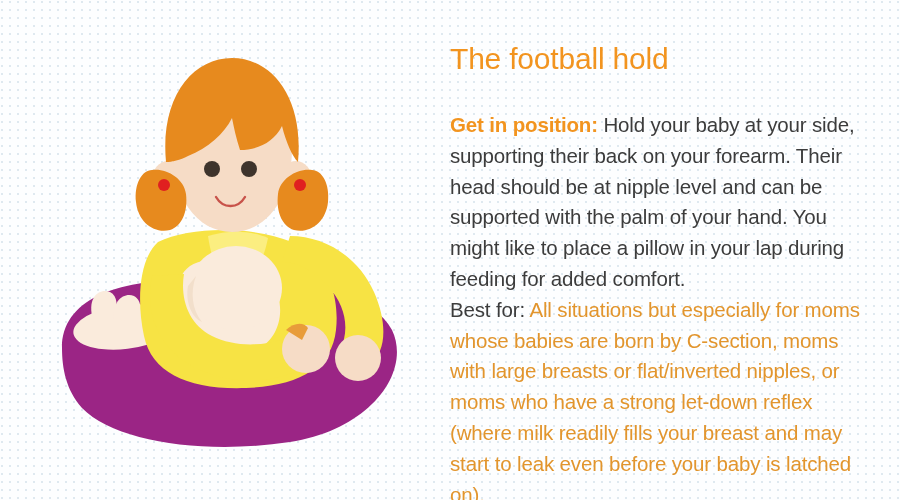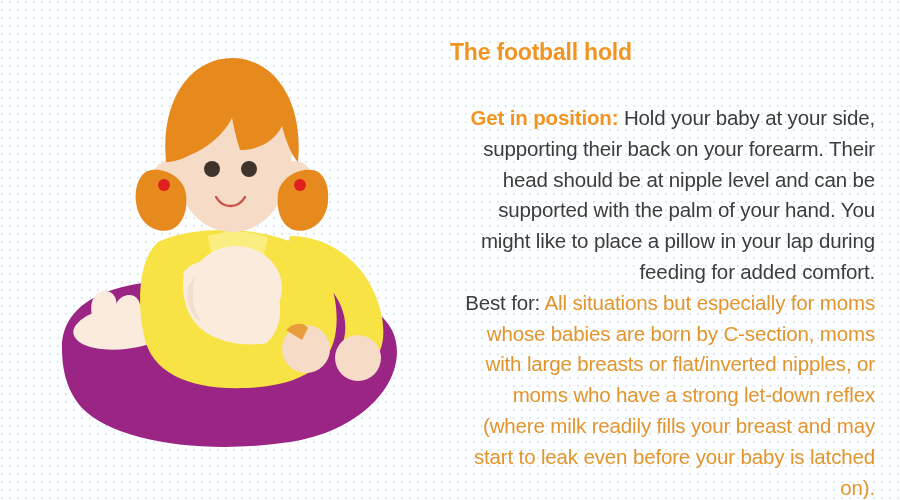--- a/index.html
+++ b/index.html
@@ -43,36 +43,35 @@
 
   
   #text-column {
     position: absolute;
     left: 450px;
     top: 34px;
     width: 425px;
   }
 
   #page-title {
-    font-size: 23px;
-    font-weight: bold;
+    font-size: 30px;
+    font-weight: normal;
     color: #F2941F;
     letter-spacing: -0.2px;
     line-height: 34px;
-    margin: 1px 0 34px 0;
+    margin: 8px 0 34px 0;
     white-space: nowrap;
   }
 
   .body-par {
     font-size: 20.5px;
     line-height: 30.8px;
     color: #3c3c3c;
     margin: 0;
     letter-spacing: -0.15px;
-    text-align: right;
   }
 
   .par-best {
     color: #E2952D;
   }
 
   .lead-in {
     font-weight: bold;
     color: #F2941F;
   }

